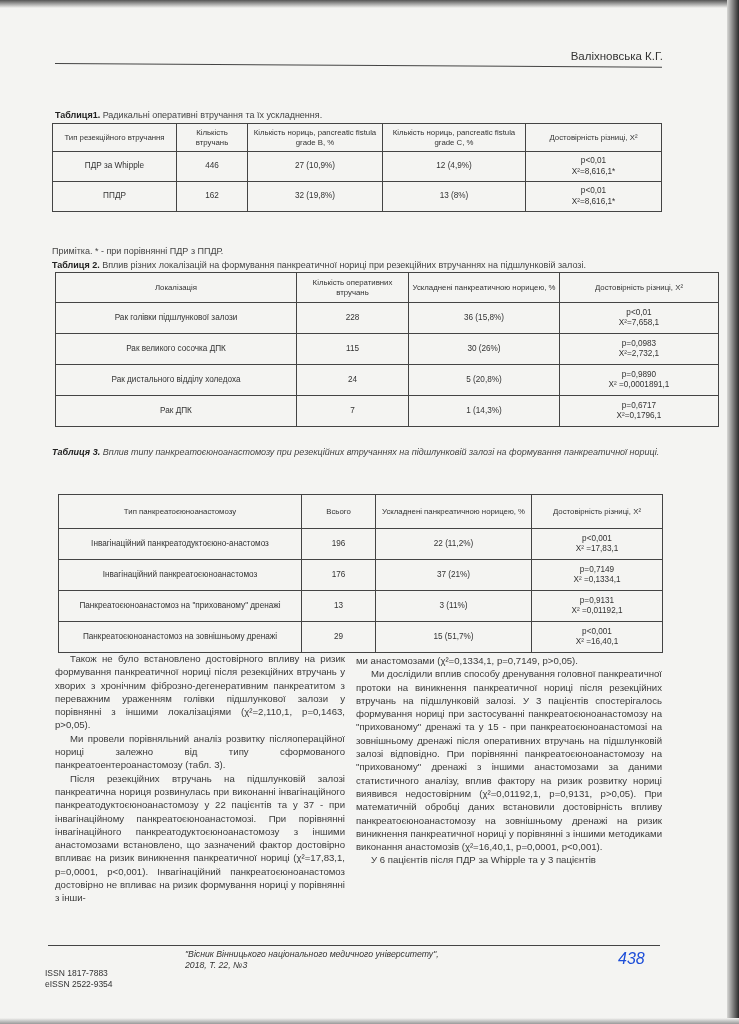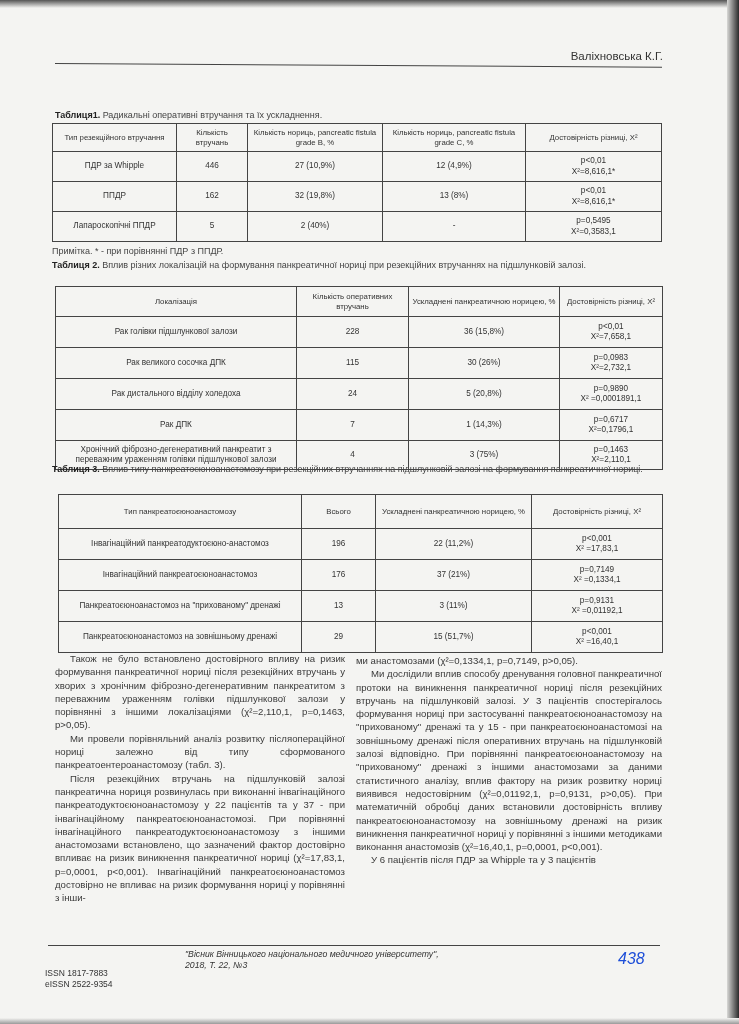--- a/index.html
+++ b/index.html
@@ -67,36 +67,26 @@
   <tr style="height:30px;">
     <td>ППДР</td>
     <td>162</td>
     <td>32 (19,8%)</td>
     <td>13 (8%)</td>
     <td>
           <span class="pval">p&lt;0,01</span>
           <span class="pval">X²=8,616,1*</span>
         </td>
   </tr>
-  <tr style="height:30px;">
-    <td>Лапароскопічні ППДР</td>
-    <td>5</td>
-    <td>2 (40%)</td>
-    <td>-</td>
-    <td>
-          <span class="pval">p=0,5495</span>
-          <span class="pval">X²=0,3583,1</span>
-        </td>
-  </tr>
 </tbody>
   </table>
 <div class="note" style="left:52px; top:246px;">Примітка. * - при порівнянні ПДР з ППДР.</div>
 
 <div class="caption" style="left:52px; top:260px;"><b>Таблиця 2.</b><span> Вплив різних локалізацій на формування панкреатичної нориці при резекційних втручаннях на підшлунковій залозі.</span></div>
-<table class="t" style="left:55px; top:286px; width:608px;">
+<table class="t" style="left:55px; top:272px; width:664px;">
   <tbody>
       <tr style="height:30px;">
     <th style="width:234px;">Локалізація</th>
     <th style="width:105px;">Кількість оперативних втручань</th>
     <th style="width:144px;">Ускладнені панкреатичною норицею, %</th>
     <th>Достовірність різниці, X²</th>
   </tr>
   <tr style="height:31px;">
     <td>Рак голівки підшлункової залози</td>
     <td>228</td>
@@ -126,33 +116,24 @@
   </tr>
   <tr style="height:31px;">
     <td>Рак ДПК</td>
     <td>7</td>
     <td>1 (14,3%)</td>
     <td>
           <span class="pval">p=0,6717</span>
           <span class="pval">X²=0,1796,1</span>
         </td>
   </tr>
-  <tr style="height:29px;">
-    <td>Хронічний фіброзно-дегенеративний панкреатит з переважним ураженням голівки підшлункової залози</td>
-    <td>4</td>
-    <td>3 (75%)</td>
-    <td>
-          <span class="pval">p=0,1463</span>
-          <span class="pval">X²=2,110,1</span>
-        </td>
-  </tr>
 </tbody>
   </table>
 
-<div class="caption" style="left:52px; top:463px; width:612px; white-space:normal; line-height:12px;"><b>Таблиця 3.</b><span> Вплив типу панкреатоєюноанастомозу при резекційних втручаннях на підшлунковій залозі на формування панкреатичної нориці.</span></div>
+<div class="caption" style="left:52px; top:446px; width:612px; white-space:normal; line-height:12px;font-style:italic;"><b>Таблиця 3.</b><span> Вплив типу панкреатоєюноанастомозу при резекційних втручаннях на підшлунковій залозі на формування панкреатичної нориці.</span></div>
 <table class="t" style="left:58px; top:494px; width:605px;">
   <tbody>
       <tr style="height:34px;">
     <th style="width:236px;">Тип панкреатоєюноанастомозу</th>
     <th style="width:67px;">Всього</th>
     <th style="width:149px;">Ускладнені панкреатичною норицею, %</th>
     <th>Достовірність різниці, X²</th>
   </tr>
   <tr style="height:31px;">
     <td>Інвагінаційний панкреатодуктоєюно-анастомоз</td>

